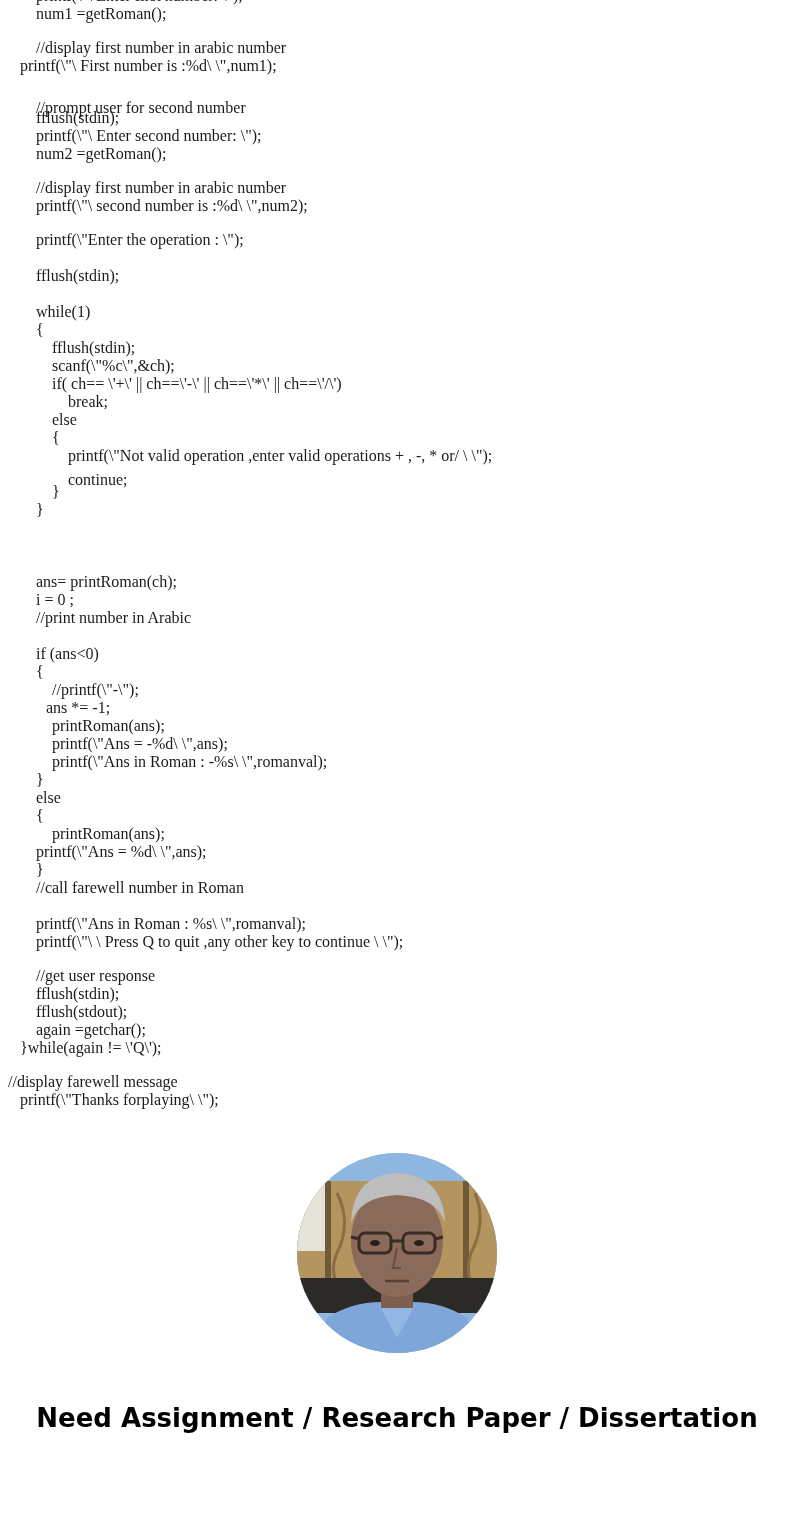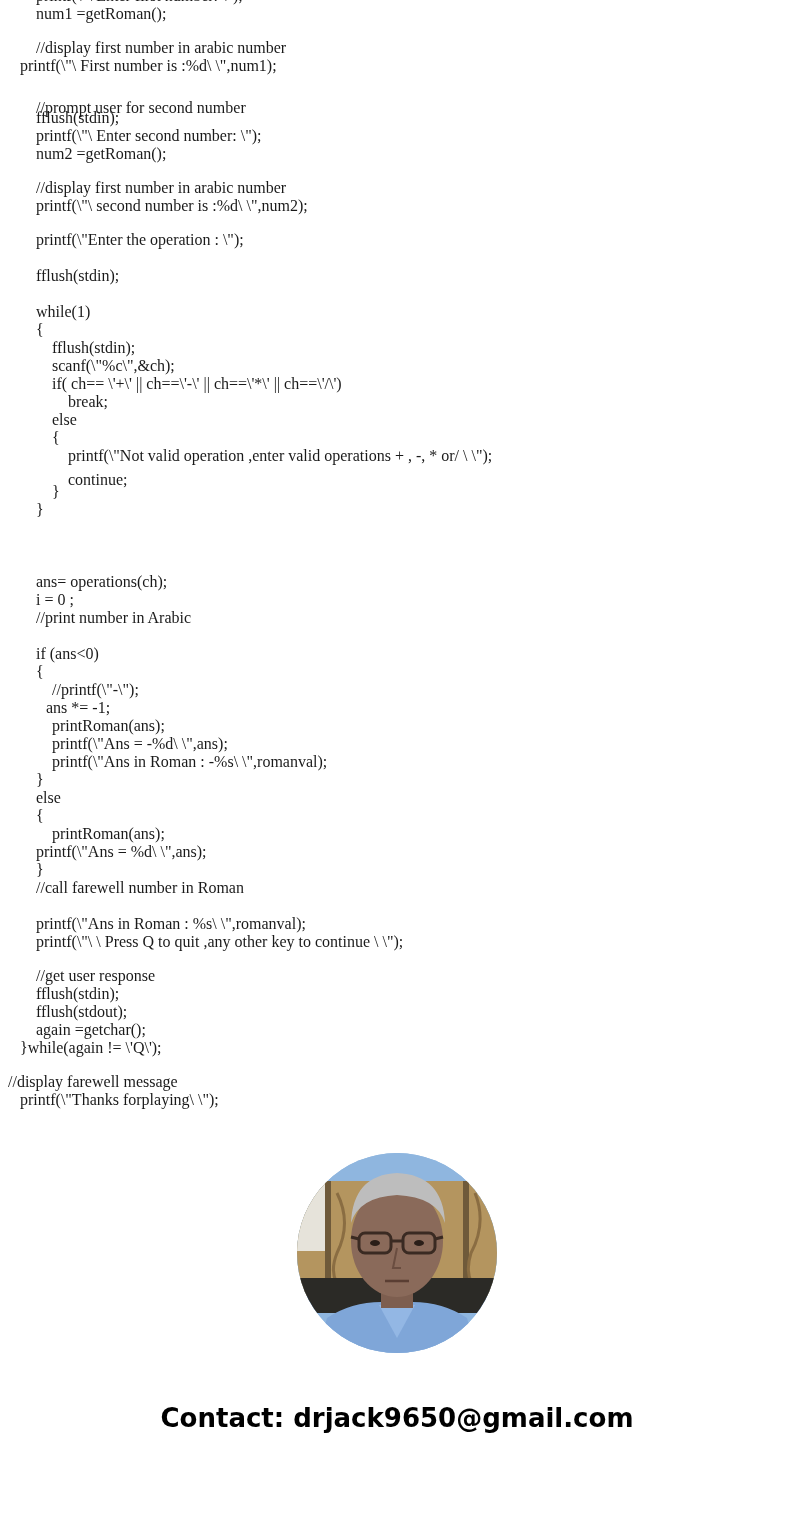--- a/index.html
+++ b/index.html
@@ -76,21 +76,21 @@
     <div class="code-line" style="left: 52px; top: 339px;">fflush(stdin);</div>
     <div class="code-line" style="left: 52px; top: 357px;">scanf(\"%c\",&amp;ch);</div>
     <div class="code-line" style="left: 52px; top: 375px;">if( ch== \'+\' || ch==\'-\' || ch==\'*\' || ch==\'/\')</div>
     <div class="code-line" style="left: 68px; top: 393px;">break;</div>
     <div class="code-line" style="left: 52px; top: 411px;">else</div>
     <div class="code-line" style="left: 52px; top: 429px;">{</div>
     <div class="code-line" style="left: 68px; top: 447px;">printf(\"Not valid operation ,enter valid operations + , -, * or/ \ \");</div>
     <div class="code-line" style="left: 68px; top: 443px; margin-top: 28px;">continue;</div>
     <div class="code-line" style="left: 52px; top: 483px;">}</div>
     <div class="code-line" style="left: 36px; top: 501px;">}</div>
-    <div class="code-line" style="left: 36px; top: 573px;">ans= operations(ch);</div>
+    <div class="code-line" style="left: 36px; top: 573px;">ans= printRoman(ch);</div>
     <div class="code-line" style="left: 36px; top: 591px;">i = 0 ;</div>
     <div class="code-line" style="left: 36px; top: 609px;">//print number in Arabic</div>
     <div class="code-line" style="left: 36px; top: 645px;">if (ans&lt;0)</div>
     <div class="code-line" style="left: 36px; top: 663px;">{</div>
     <div class="code-line" style="left: 52px; top: 681px;">//printf(\"-\");</div>
     <div class="code-line" style="left: 46px; top: 699px;">ans *= -1;</div>
     <div class="code-line" style="left: 52px; top: 717px;">printRoman(ans);</div>
     <div class="code-line" style="left: 52px; top: 735px;">printf(\"Ans = -%d\ \",ans);</div>
     <div class="code-line" style="left: 52px; top: 753px;">printf(\"Ans in Roman : -%s\ \",romanval);</div>
     <div class="code-line" style="left: 36px; top: 771px;">}</div>
@@ -141,14 +141,14 @@
 
     <ellipse cx="78" cy="90" rx="5" ry="3" fill="#2a1e18"></ellipse>
     <ellipse cx="122" cy="90" rx="5" ry="3" fill="#2a1e18"></ellipse>
 
     <path d="M100 95 L96 115 L104 115" stroke="#6a4d40" stroke-width="2" fill="none"></path>
     <line x1="88" y1="128" x2="112" y2="128" stroke="#5a3e33" stroke-width="2.5"></line>
   </svg>
 </div>
 
 <div id="promo">
-  <div>Contact: drjack9650@gmail.com</div>
+  <div>Need Assignment / Research Paper / Dissertation</div>
 </div>
 
 </body></html>

